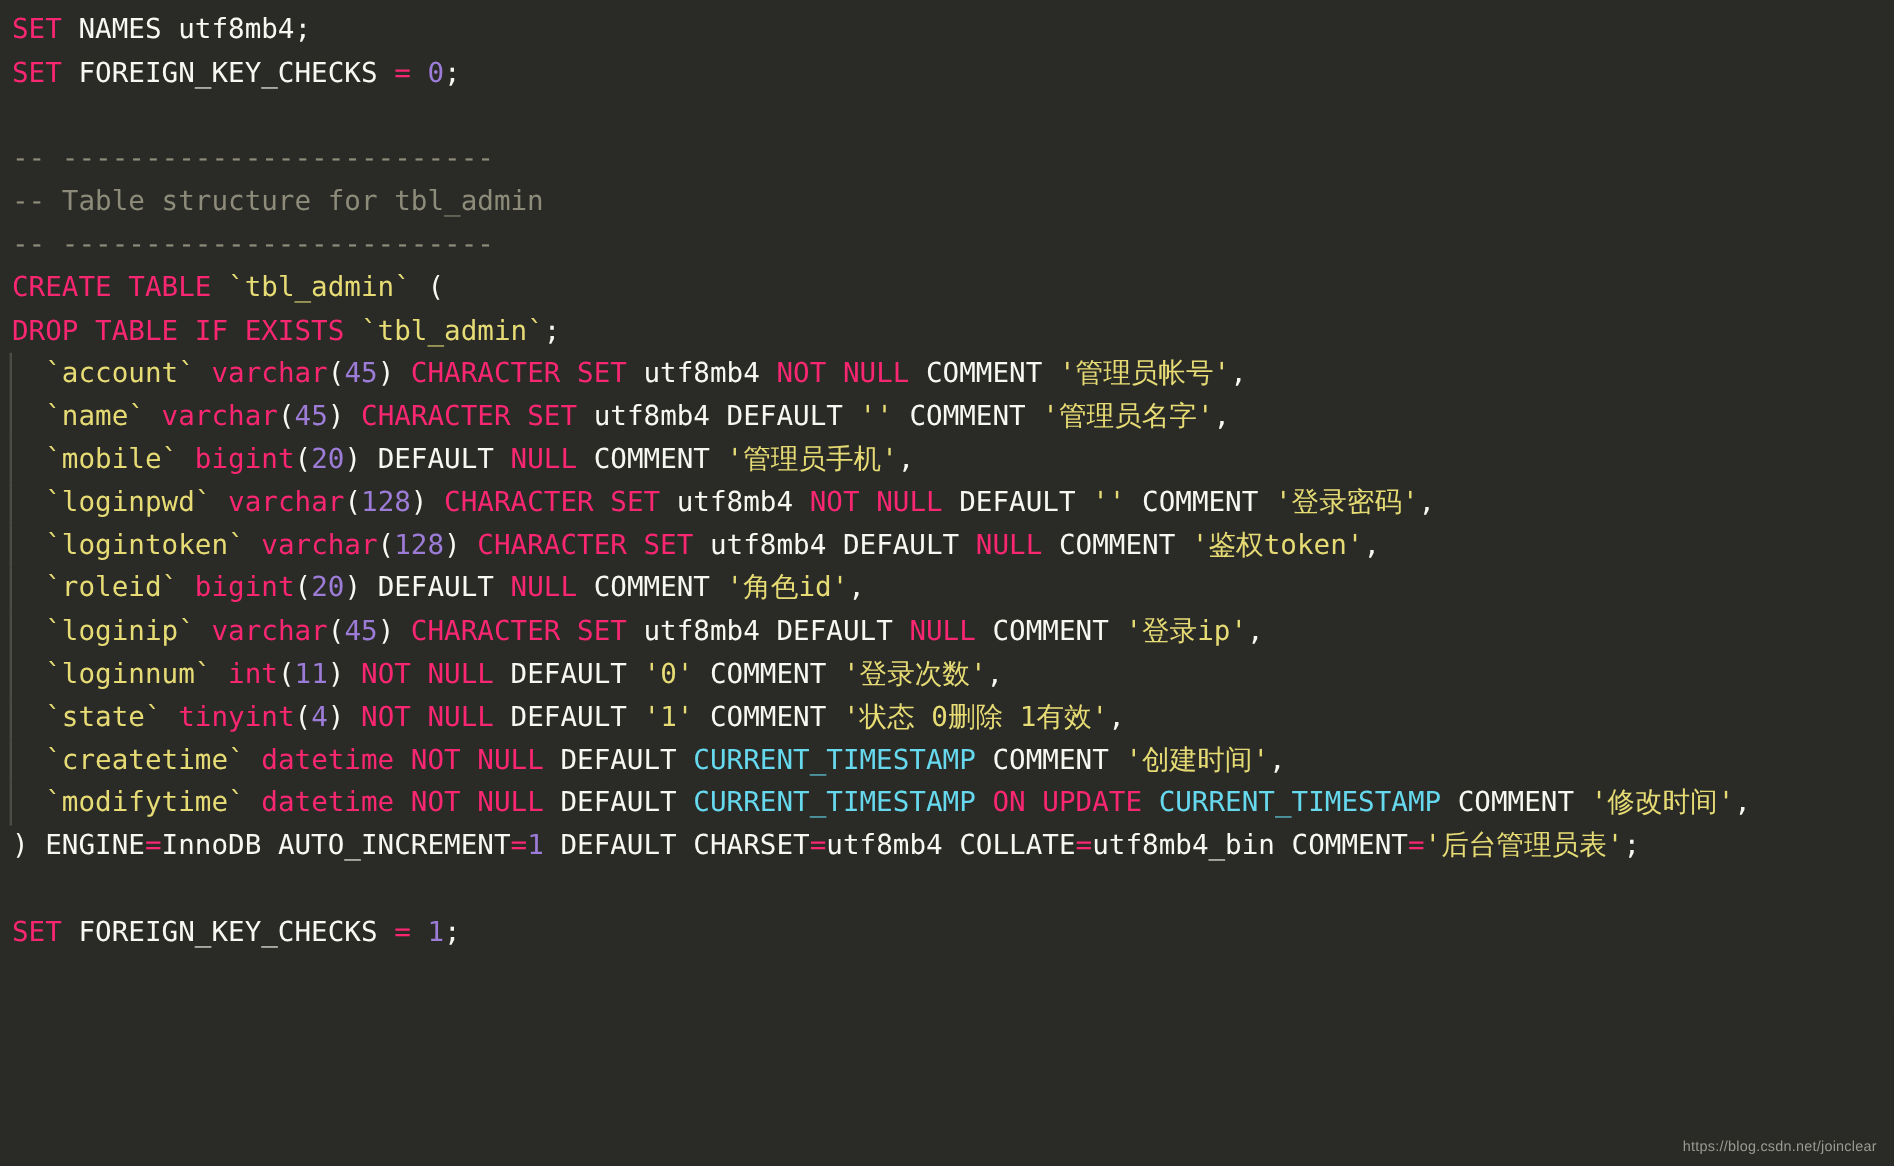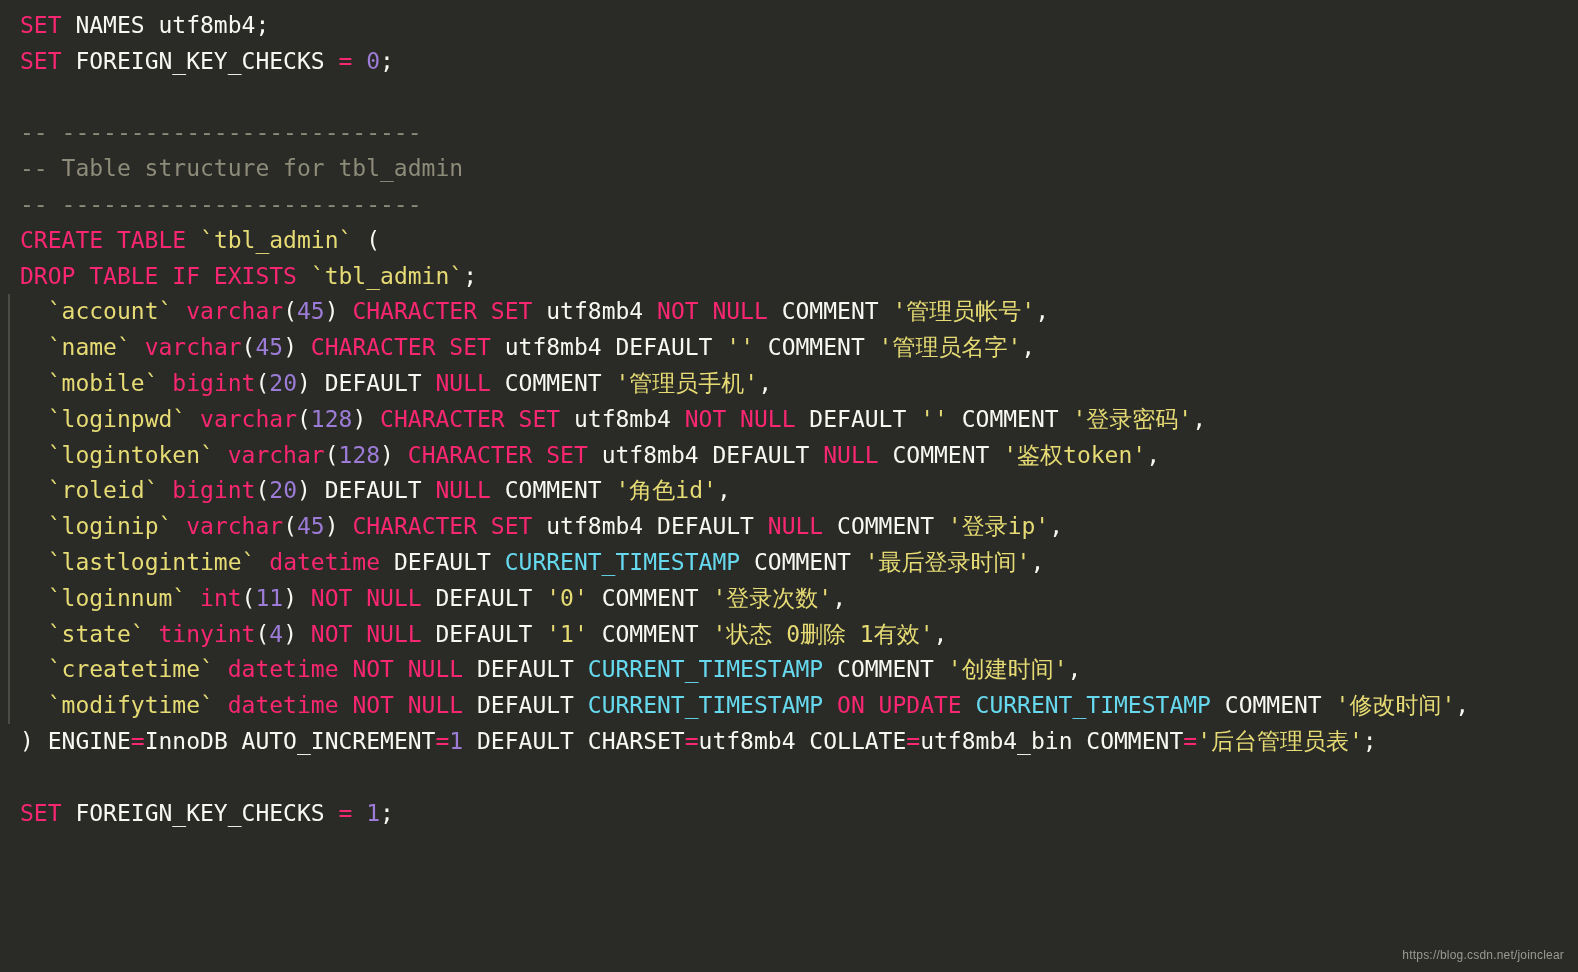--- a/index.html
+++ b/index.html
@@ -24,21 +24,21 @@
     padding: 8px 0 0 0;
     box-sizing: border-box;
   }
   .line {
     position: relative;
     height: 35.8px;
     line-height: 35.8px;
     white-space: pre;
     font-size: 23px;
     letter-spacing: 0px;
-    padding-left: 20px;
+    padding-left: 10px;
     color: #f2f2ef;
   }
   .line.blank { color: transparent; }
 
   
   .line.guide::before {
     content: "";
     position: absolute;
     left: 8px;
     top: 0;
@@ -80,21 +80,20 @@
       <div class="line"><span class="cmt">-- --------------------------</span></div>
       <div class="line"><span class="kw">CREATE TABLE</span><span class="plain"> </span><span class="str">`tbl_admin`</span><span class="plain"> (</span></div>
       <div class="line"><span class="kw">DROP TABLE IF EXISTS</span><span class="plain"> </span><span class="str">`tbl_admin`</span><span class="plain">;</span></div>
       <div class="line guide"><span class="plain">  </span><span class="str">`account`</span><span class="plain"> </span><span class="kw">varchar</span><span class="plain">(</span><span class="num">45</span><span class="plain">) </span><span class="kw">CHARACTER SET</span><span class="plain"> utf8mb4 </span><span class="kw">NOT NULL</span><span class="plain"> COMMENT </span><span class="str">'管理员帐号'</span><span class="plain">,</span></div>
       <div class="line guide"><span class="plain">  </span><span class="str">`name`</span><span class="plain"> </span><span class="kw">varchar</span><span class="plain">(</span><span class="num">45</span><span class="plain">) </span><span class="kw">CHARACTER SET</span><span class="plain"> utf8mb4 DEFAULT </span><span class="str">''</span><span class="plain"> COMMENT </span><span class="str">'管理员名字'</span><span class="plain">,</span></div>
       <div class="line guide"><span class="plain">  </span><span class="str">`mobile`</span><span class="plain"> </span><span class="kw">bigint</span><span class="plain">(</span><span class="num">20</span><span class="plain">) DEFAULT </span><span class="kw">NULL</span><span class="plain"> COMMENT </span><span class="str">'管理员手机'</span><span class="plain">,</span></div>
       <div class="line guide"><span class="plain">  </span><span class="str">`loginpwd`</span><span class="plain"> </span><span class="kw">varchar</span><span class="plain">(</span><span class="num">128</span><span class="plain">) </span><span class="kw">CHARACTER SET</span><span class="plain"> utf8mb4 </span><span class="kw">NOT NULL</span><span class="plain"> DEFAULT </span><span class="str">''</span><span class="plain"> COMMENT </span><span class="str">'登录密码'</span><span class="plain">,</span></div>
       <div class="line guide"><span class="plain">  </span><span class="str">`logintoken`</span><span class="plain"> </span><span class="kw">varchar</span><span class="plain">(</span><span class="num">128</span><span class="plain">) </span><span class="kw">CHARACTER SET</span><span class="plain"> utf8mb4 DEFAULT </span><span class="kw">NULL</span><span class="plain"> COMMENT </span><span class="str">'鉴权token'</span><span class="plain">,</span></div>
       <div class="line guide"><span class="plain">  </span><span class="str">`roleid`</span><span class="plain"> </span><span class="kw">bigint</span><span class="plain">(</span><span class="num">20</span><span class="plain">) DEFAULT </span><span class="kw">NULL</span><span class="plain"> COMMENT </span><span class="str">'角色id'</span><span class="plain">,</span></div>
       <div class="line guide"><span class="plain">  </span><span class="str">`loginip`</span><span class="plain"> </span><span class="kw">varchar</span><span class="plain">(</span><span class="num">45</span><span class="plain">) </span><span class="kw">CHARACTER SET</span><span class="plain"> utf8mb4 DEFAULT </span><span class="kw">NULL</span><span class="plain"> COMMENT </span><span class="str">'登录ip'</span><span class="plain">,</span></div>
-      <div class="line guide"><span class="plain">  </span><span class="str">`lastlogintime`</span><span class="plain"> </span><span class="kw">datetime</span><span class="plain"> DEFAULT </span><span class="fn">CURRENT_TIMESTAMP</span><span class="plain"> COMMENT </span><span class="str">'最后登录时间'</span><span class="plain">,</span></div>
       <div class="line guide"><span class="plain">  </span><span class="str">`loginnum`</span><span class="plain"> </span><span class="kw">int</span><span class="plain">(</span><span class="num">11</span><span class="plain">) </span><span class="kw">NOT NULL</span><span class="plain"> DEFAULT </span><span class="str">'0'</span><span class="plain"> COMMENT </span><span class="str">'登录次数'</span><span class="plain">,</span></div>
       <div class="line guide"><span class="plain">  </span><span class="str">`state`</span><span class="plain"> </span><span class="kw">tinyint</span><span class="plain">(</span><span class="num">4</span><span class="plain">) </span><span class="kw">NOT NULL</span><span class="plain"> DEFAULT </span><span class="str">'1'</span><span class="plain"> COMMENT </span><span class="str">'状态 0删除 1有效'</span><span class="plain">,</span></div>
       <div class="line guide"><span class="plain">  </span><span class="str">`createtime`</span><span class="plain"> </span><span class="kw">datetime</span><span class="plain"> </span><span class="kw">NOT NULL</span><span class="plain"> DEFAULT </span><span class="fn">CURRENT_TIMESTAMP</span><span class="plain"> COMMENT </span><span class="str">'创建时间'</span><span class="plain">,</span></div>
       <div class="line guide"><span class="plain">  </span><span class="str">`modifytime`</span><span class="plain"> </span><span class="kw">datetime</span><span class="plain"> </span><span class="kw">NOT NULL</span><span class="plain"> DEFAULT </span><span class="fn">CURRENT_TIMESTAMP</span><span class="plain"> </span><span class="kw">ON UPDATE</span><span class="plain"> </span><span class="fn">CURRENT_TIMESTAMP</span><span class="plain"> COMMENT </span><span class="str">'修改时间'</span><span class="plain">,</span></div>
       <div class="line"><span class="plain">) ENGINE</span><span class="op">=</span><span class="plain">InnoDB AUTO_INCREMENT</span><span class="op">=</span><span class="num">1</span><span class="plain"> DEFAULT CHARSET</span><span class="op">=</span><span class="plain">utf8mb4 COLLATE</span><span class="op">=</span><span class="plain">utf8mb4_bin COMMENT</span><span class="op">=</span><span class="str">'后台管理员表'</span><span class="plain">;</span></div>
       <div class="line blank">&nbsp;</div>
       <div class="line"><span class="kw">SET</span><span class="plain"> FOREIGN_KEY_CHECKS </span><span class="op">=</span><span class="plain"> </span><span class="num">1</span><span class="plain">;</span></div>
     </div>
 
   <div id="watermark">https://blog.csdn.net/joinclear</div>

